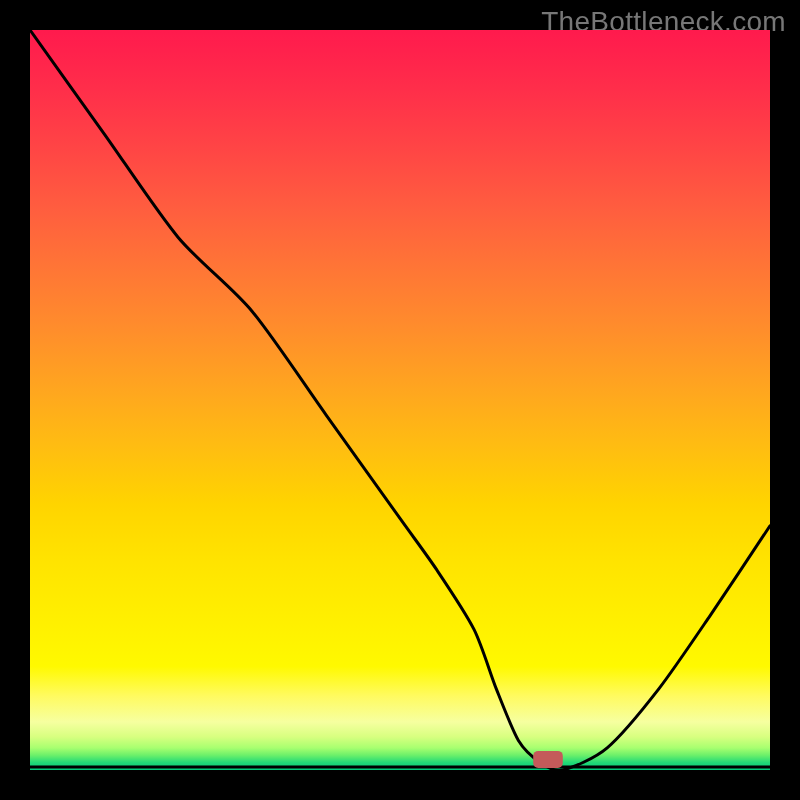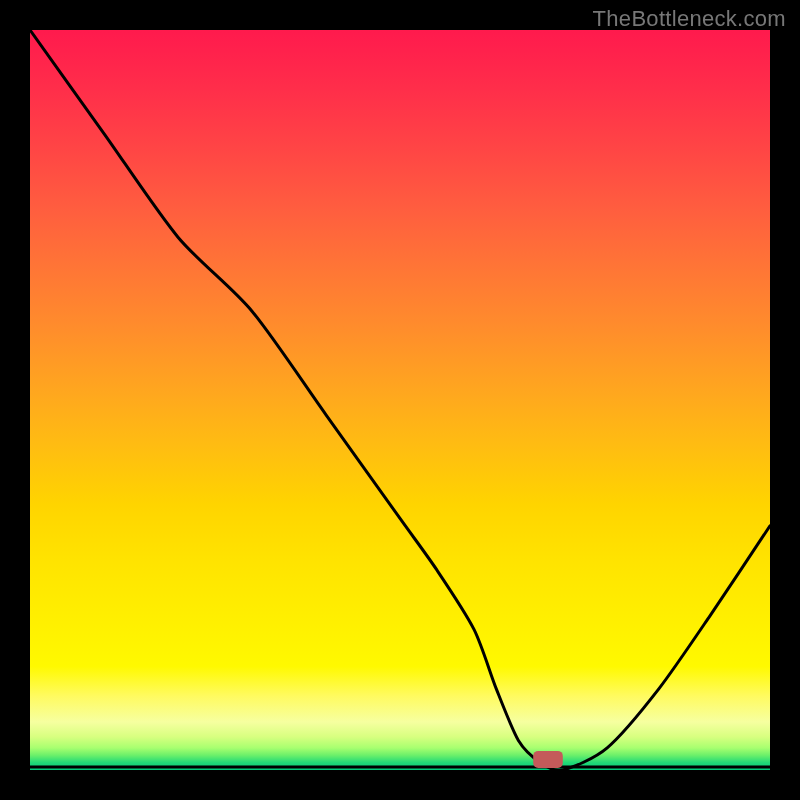--- a/index.html
+++ b/index.html
@@ -14,21 +14,21 @@
     position: relative;
     width: 800px;
     height: 800px;
     background: #000;
   }
   .watermark {
     position: absolute;
     top: 6px;
     right: 14px;
     color: #777;
-    font-size: 22px;
+    font-size: 28px;
     font-weight: 500;
     letter-spacing: 0.3px;
   }
   
   .plot {
     position: absolute;
     left: 30px;
     top: 30px;
     width: 740px;
     height: 740px;

